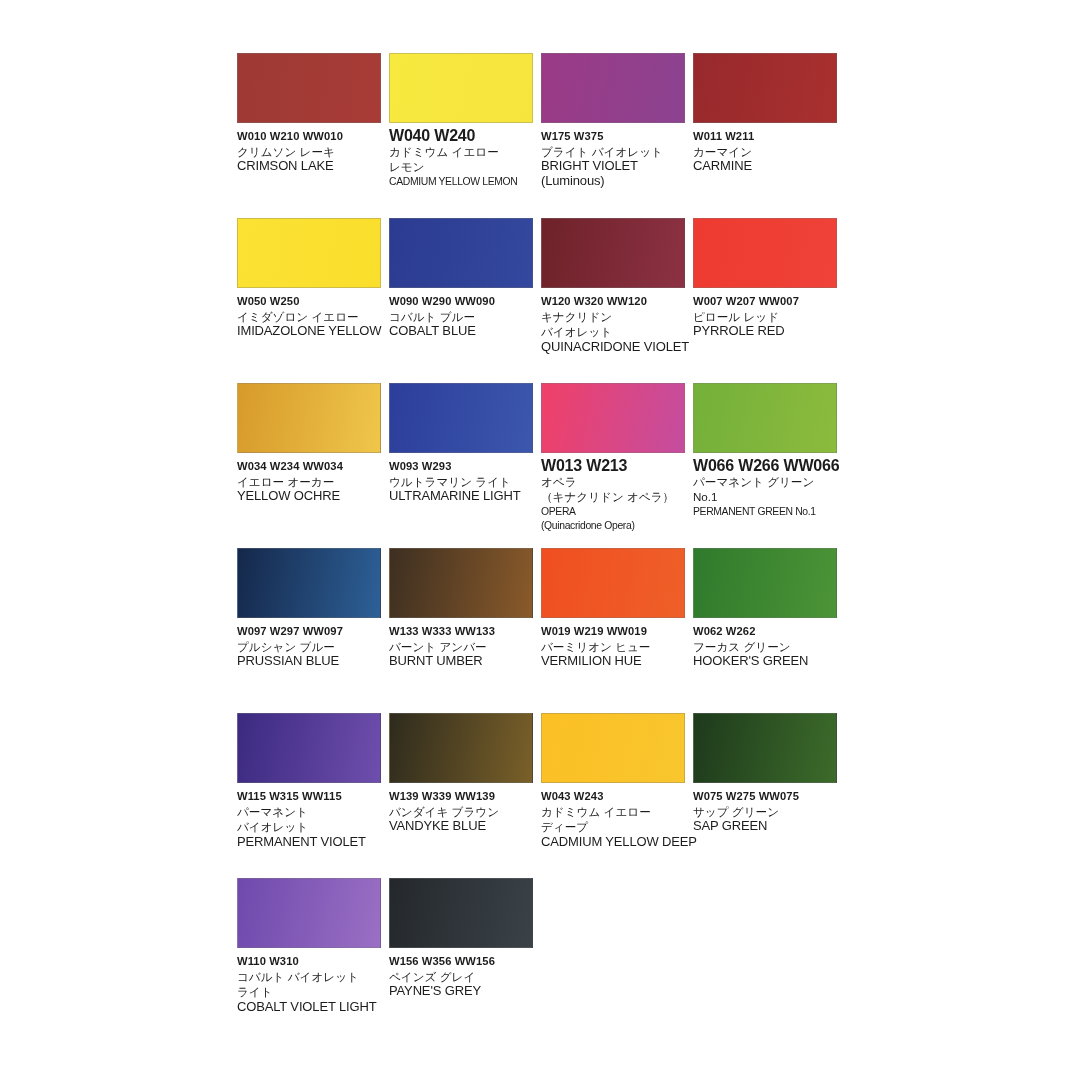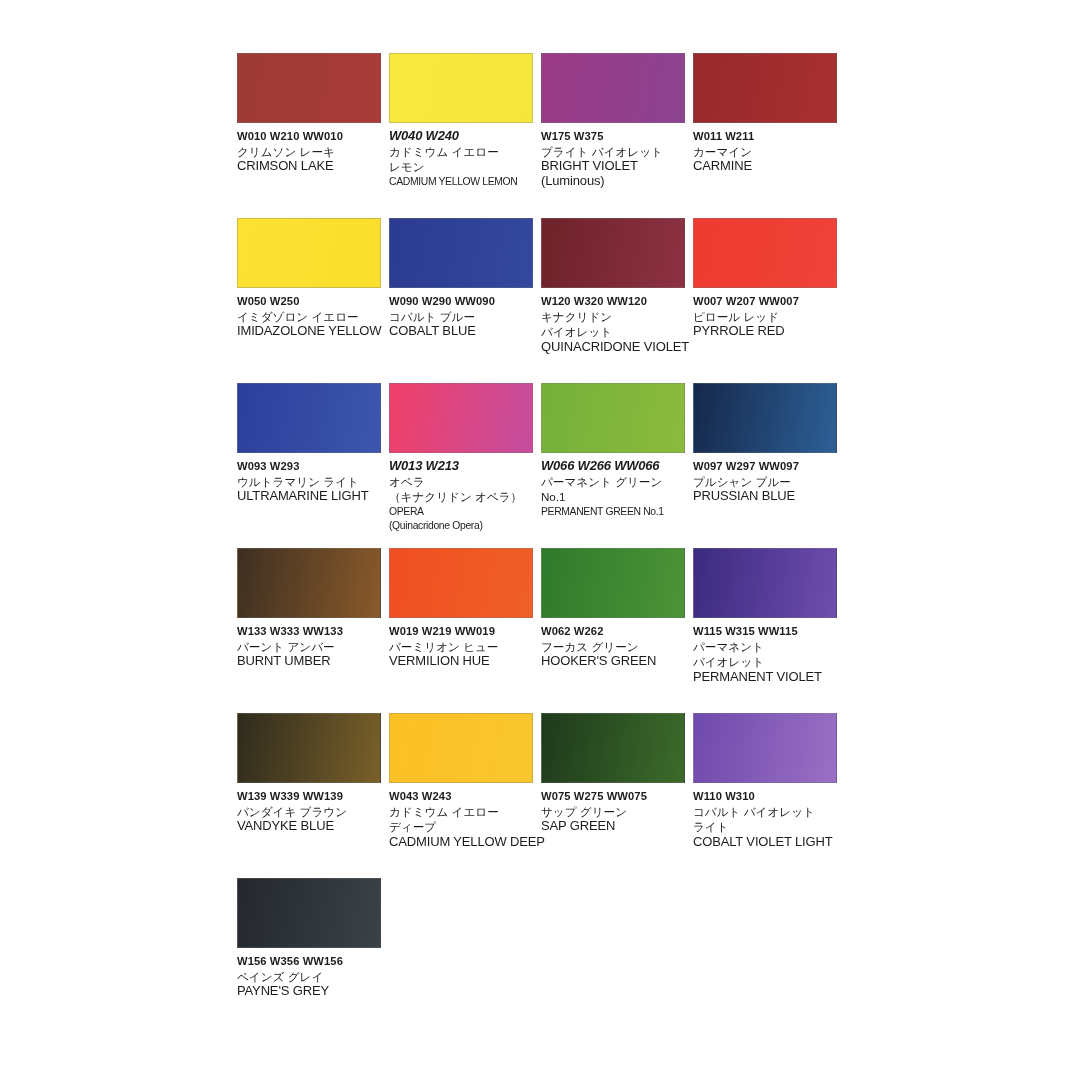--- a/index.html
+++ b/index.html
@@ -58,21 +58,21 @@
   .swatch-jp div { white-space: nowrap; }
   .swatch-en {
     font-size: 13px;
     line-height: 14.5px;
     color: #1c1c1c;
     letter-spacing: -0.15px;
     font-weight: 500;
   }
   .swatch-en div { white-space: nowrap; }
   .swatch-cell.narrow .swatch-en { font-size: 10.4px; letter-spacing: -0.35px; }
-  .swatch-cell.narrow .swatch-codes { font-size: 13px; letter-spacing: -0.2px; font-style: italic; }
+  .swatch-cell.narrow .swatch-codes { font-size: 16px; letter-spacing: -0.2px; }
 </style>
 </head>
 <body>
 
 <div id="chart-sheet">
   <div class="swatch-grid">
       <div class="swatch-cell">
         <div class="swatch-chip" style="background: linear-gradient(100deg, rgb(157, 58, 51) 0%, rgb(168, 59, 55) 100%);"></div>
         <div class="swatch-codes">W010  W210  WW010</div>
         <div class="swatch-jp">
@@ -149,20 +149,30 @@
         <div class="swatch-chip" style="background: linear-gradient(100deg, rgb(238, 59, 49) 0%, rgb(239, 66, 56) 100%);"></div>
         <div class="swatch-codes">W007  W207  WW007</div>
         <div class="swatch-jp">
           <div>ピロール レッド</div>
         </div>
         <div class="swatch-en">
           <div>PYRROLE RED</div>
         </div>
       </div>
       <div class="swatch-cell">
+        <div class="swatch-chip" style="background: linear-gradient(100deg, rgb(215, 154, 43) 0%, rgb(239, 198, 74) 100%);"></div>
+        <div class="swatch-codes">W034  W234  WW034</div>
+        <div class="swatch-jp">
+          <div>イエロー オーカー</div>
+        </div>
+        <div class="swatch-en">
+          <div>YELLOW OCHRE</div>
+        </div>
+      </div>
+      <div class="swatch-cell">
         <div class="swatch-chip" style="background: linear-gradient(100deg, rgb(43, 62, 155) 0%, rgb(61, 87, 173) 100%);"></div>
         <div class="swatch-codes">W093  W293</div>
         <div class="swatch-jp">
           <div>ウルトラマリン ライト</div>
         </div>
         <div class="swatch-en">
           <div>ULTRAMARINE LIGHT</div>
         </div>
       </div>
       <div class="swatch-cell narrow">

